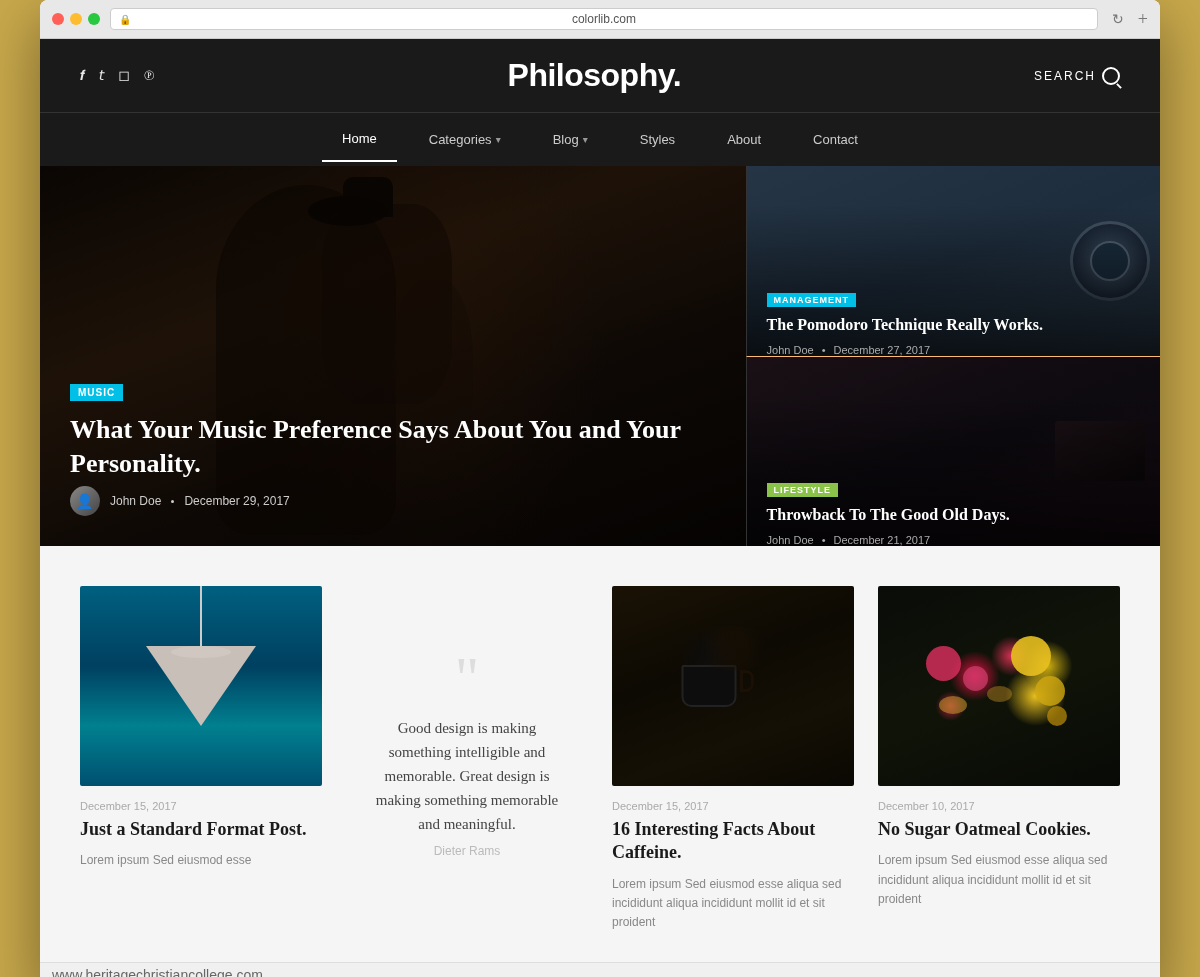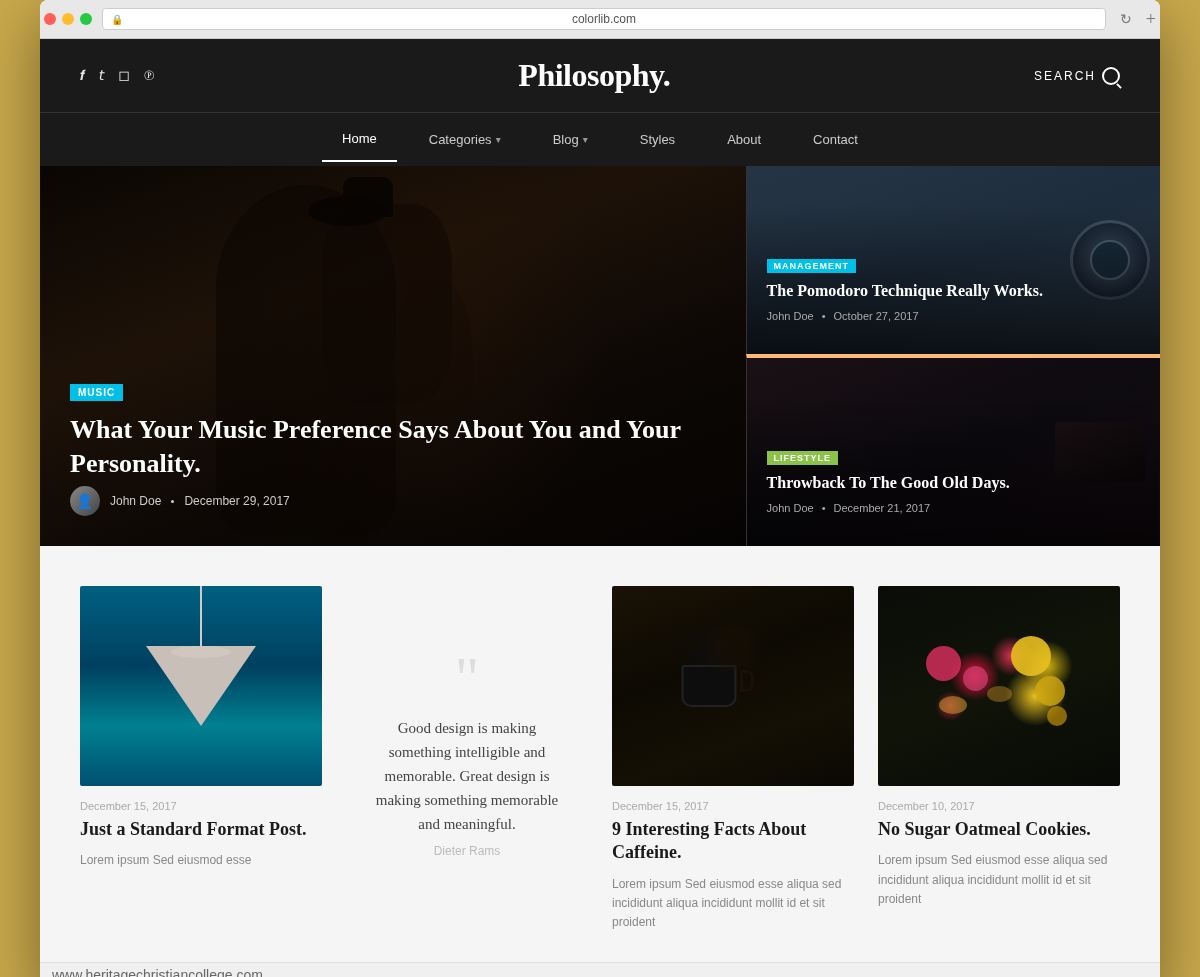--- a/index.html
+++ b/index.html
@@ -15,21 +15,21 @@
     .browser-window {
       width: 1120px;
       background: #fff;
       border-radius: 8px;
       overflow: hidden;
       box-shadow: 0 20px 60px rgba(0,0,0,0.4);
     }
 
     .browser-chrome {
       background: #e8e8e8;
-      padding: 8px 4px;
+      padding: 8px 12px;
       display: flex;
       align-items: center;
       gap: 10px;
       border-bottom: 1px solid #ccc;
     }
 
     .traffic-lights {
       display: flex;
       gap: 6px;
     }
@@ -99,21 +99,21 @@
       color: #fff;
       font-size: 14px;
       text-decoration: none;
       opacity: 0.9;
     }
 
     .site-logo {
       font-size: 32px;
       font-weight: 700;
       color: #fff;
-      font-family: Liberation Serif, serif;
+      font-family: Liberation Sans, sans-serif;
       letter-spacing: -0.5px;
     }
 
     .header-search {
       display: flex;
       align-items: center;
       gap: 6px;
       color: #fff;
       font-family: Arial, sans-serif;
       font-size: 12px;
@@ -257,26 +257,26 @@
     }
 
     .hero-sidebar-card {
       flex: 1;
       position: relative;
       overflow: hidden;
       border-left: 1px solid #333;
     }
 
     .hero-sidebar-card + .hero-sidebar-card {
-      border-top: 4px solid #fdba74;
+      border-top: 1px solid #fdba74;
     }
 
     .sidebar-card-content {
       position: absolute;
-      bottom: 32px;
+      bottom: 0;
       left: 20px;
       right: 20px;
     }
 
     .sidebar-category-badge {
       display: inline-block;
       font-size: 9px;
       font-weight: 700;
       padding: 2px 7px;
       margin-bottom: 8px;
@@ -589,21 +589,21 @@
         <div class="hand-holding-device">
           <div style="position:absolute;top:50%;left:50%;transform:translate(-50%,-50%);width:40px;height:40px;border-radius:50%;background:#1a2d3d;border:2px solid #506070;"></div>
         </div>
         <div style="position:absolute;top:0;left:0;right:0;bottom:0;background:linear-gradient(to bottom,rgba(0,0,0,0) 20%,rgba(0,0,0,0.7) 100%);"></div>
         <div class="sidebar-card-content">
           <span class="sidebar-category-badge badge-management">MANAGEMENT</span>
           <div class="sidebar-card-title">The Pomodoro Technique Really Works.</div>
           <div class="sidebar-card-meta">
             <span>John Doe</span>
             <span>•</span>
-            <span>October 27, 2017</span>
+            <span>December 27, 2017</span>
           </div>
         </div>
       </div>
 
       <div class="hero-sidebar-card">
         <div class="retro-background"></div>
         <div class="retro-object">
           <div style="width:100%;height:100%;background:linear-gradient(135deg,#1a1015,#0d080a);border-radius:4px;"></div>
         </div>
         <div style="position:absolute;top:0;left:0;right:0;bottom:0;background:linear-gradient(to bottom,rgba(0,0,0,0) 20%,rgba(0,0,0,0.75) 100%);"></div>
@@ -643,21 +643,21 @@
       </div>
 
       <div class="post-card">
         <div class="coffee-dark-image">
 
           <div style="position:absolute;top:50%;left:40%;transform:translate(-50%,-50%);width:55px;height:42px;border-radius:2px 2px 10px 10px;background:#0d0d0d;border:2px solid #222;"></div>
           <div style="position:absolute;top:42%;left:53%;width:14px;height:22px;border:3px solid #1a1005;border-radius:0 8px 8px 0;background:transparent;"></div>
           <div style="position:absolute;top:20%;left:50%;transform:translateX(-50%);width:80px;height:45px;border-radius:50%;background:radial-gradient(circle,#1a1005 30%,transparent 70%);opacity:0.5;"></div>
         </div>
         <div class="post-date">December 15, 2017</div>
-        <div class="post-title">9 Interesting Facts About Caffeine.</div>
+        <div class="post-title">16 Interesting Facts About Caffeine.</div>
         <div class="post-excerpt">Lorem ipsum Sed eiusmod esse aliqua sed incididunt aliqua incididunt mollit id et sit proident</div>
       </div>
 
       <div class="post-card">
         <div class="coffee-flowers-image">
 
           <div style="position:absolute;top:30%;left:20%;width:35px;height:35px;border-radius:50%;background:#e03060;opacity:0.8;"></div>
           <div style="position:absolute;top:40%;left:35%;width:25px;height:25px;border-radius:50%;background:#d04070;opacity:0.7;"></div>
           <div style="position:absolute;top:25%;left:55%;width:40px;height:40px;border-radius:50%;background:#e8c020;opacity:0.9;"></div>
           <div style="position:absolute;top:45%;left:65%;width:30px;height:30px;border-radius:50%;background:#d0a810;opacity:0.8;"></div>

